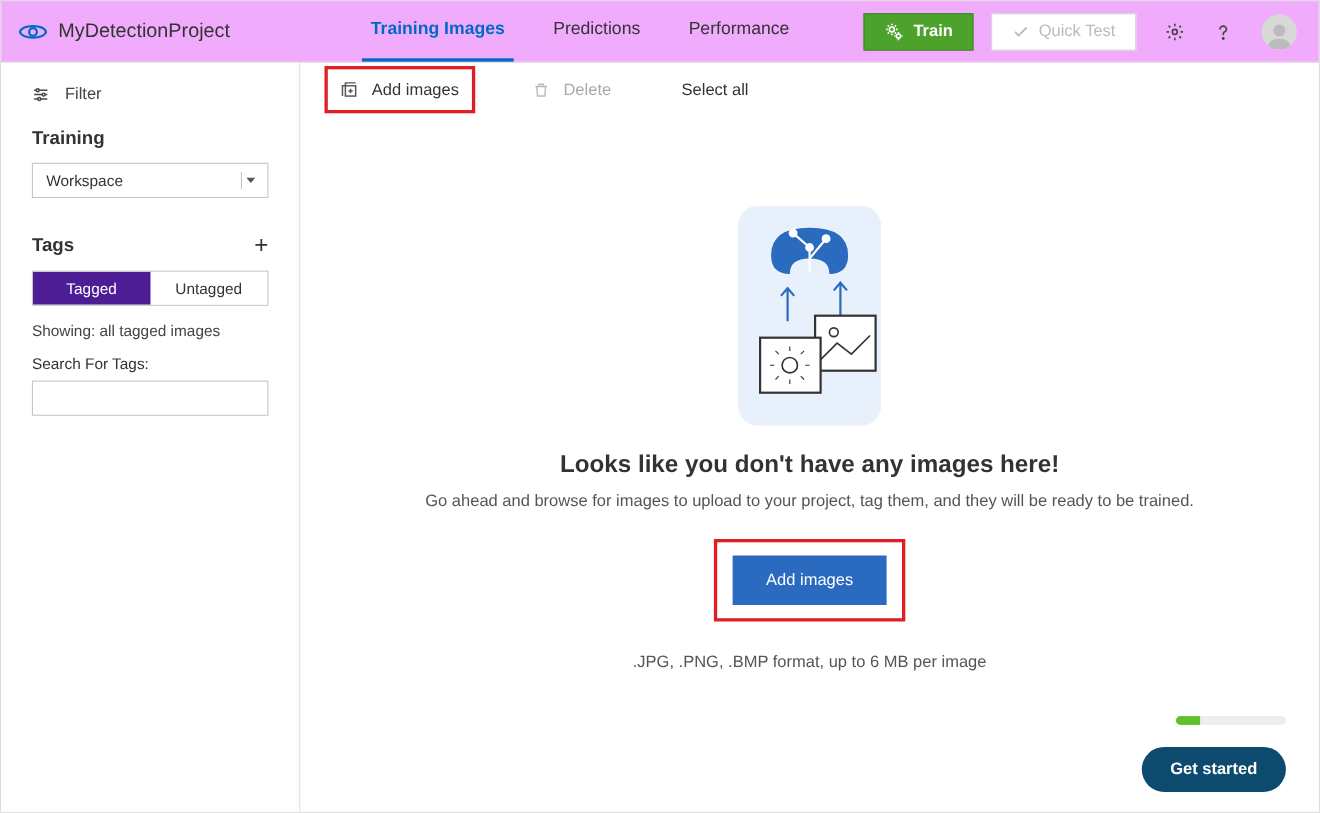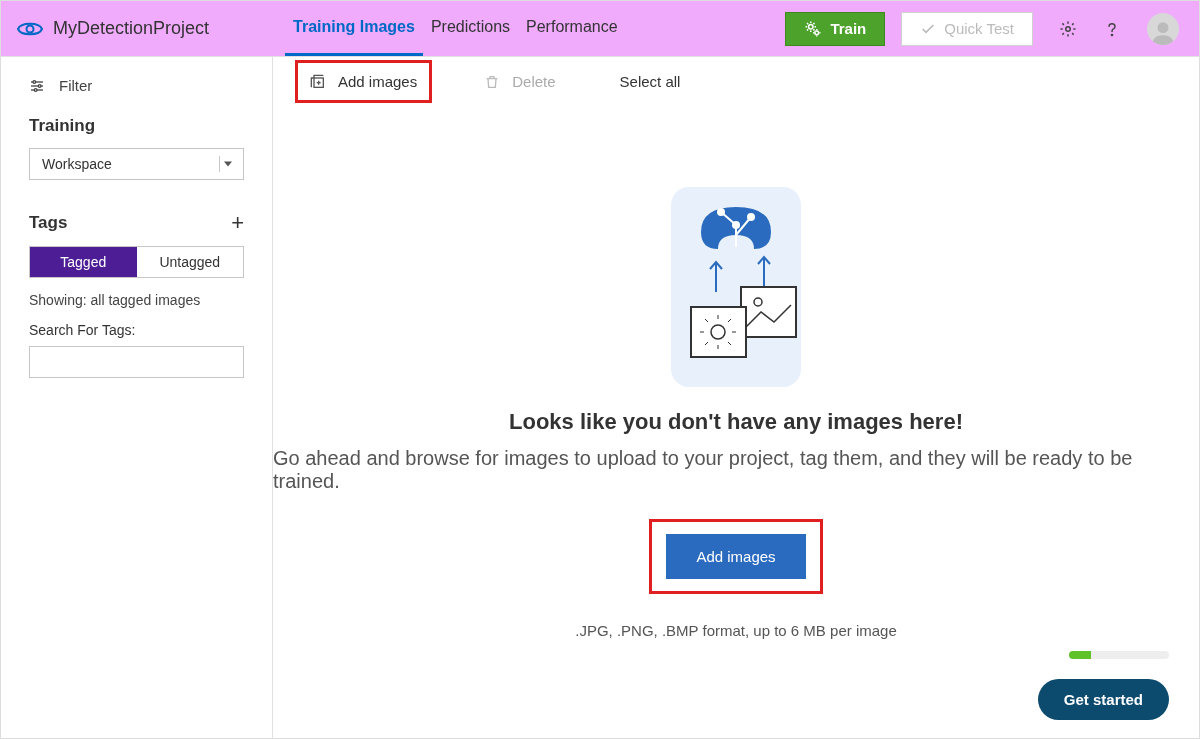--- a/index.html
+++ b/index.html
@@ -19,21 +19,21 @@
     border-bottom: 1px solid #e0e0e0;
     display: flex;
     align-items: center;
     padding: 0 12px 0 16px;
     background: #f0abfc;
   }
   .logo-wrap { display: flex; align-items: center; gap: 10px; }
   .eye-icon { width: 26px; height: 18px; color: #0068c6; }
   .project-name { font-size: 18px; color: #333; }
 
-  .tabs { display: flex; margin-left: 76px; height: 100%; }
+  .tabs { display: flex; margin-left: 120px; gap: 28px; height: 100%; }
   .tab {
     display: flex;
     align-items: center;
     font-size: 16px;
     color: #333;
     padding: 0 8px;
     border-bottom: 3px solid transparent;
     cursor: pointer;
   }
   .tab.active { color: #0068c6; font-weight: 600; border-bottom-color: #0068c6; }
@@ -125,21 +125,21 @@
     border: 3px solid #e02020;
     padding: 4px 0;
   }
 
   .empty {
     display: flex; flex-direction: column; align-items: center;
     padding-top: 80px;
   }
   .empty-illustration { width: 180px; height: 200px; margin-bottom: 22px; }
   .empty-title { font-size: 22px; font-weight: 700; color: #333; margin-bottom: 12px; }
-  .empty-sub { font-size: 20px; color: #555; margin-bottom: 26px; }
+  .empty-sub { font-size: 15px; color: #555; margin-bottom: 26px; }
 
   .addimages-big-wrap {
     border: 3px solid #e02020;
     padding: 12px 14px;
   }
   .addimages-big {
     background: #2a6bbf; color: #fff;
     border: none; padding: 14px 30px;
     font-size: 15px; cursor: pointer;
   }

